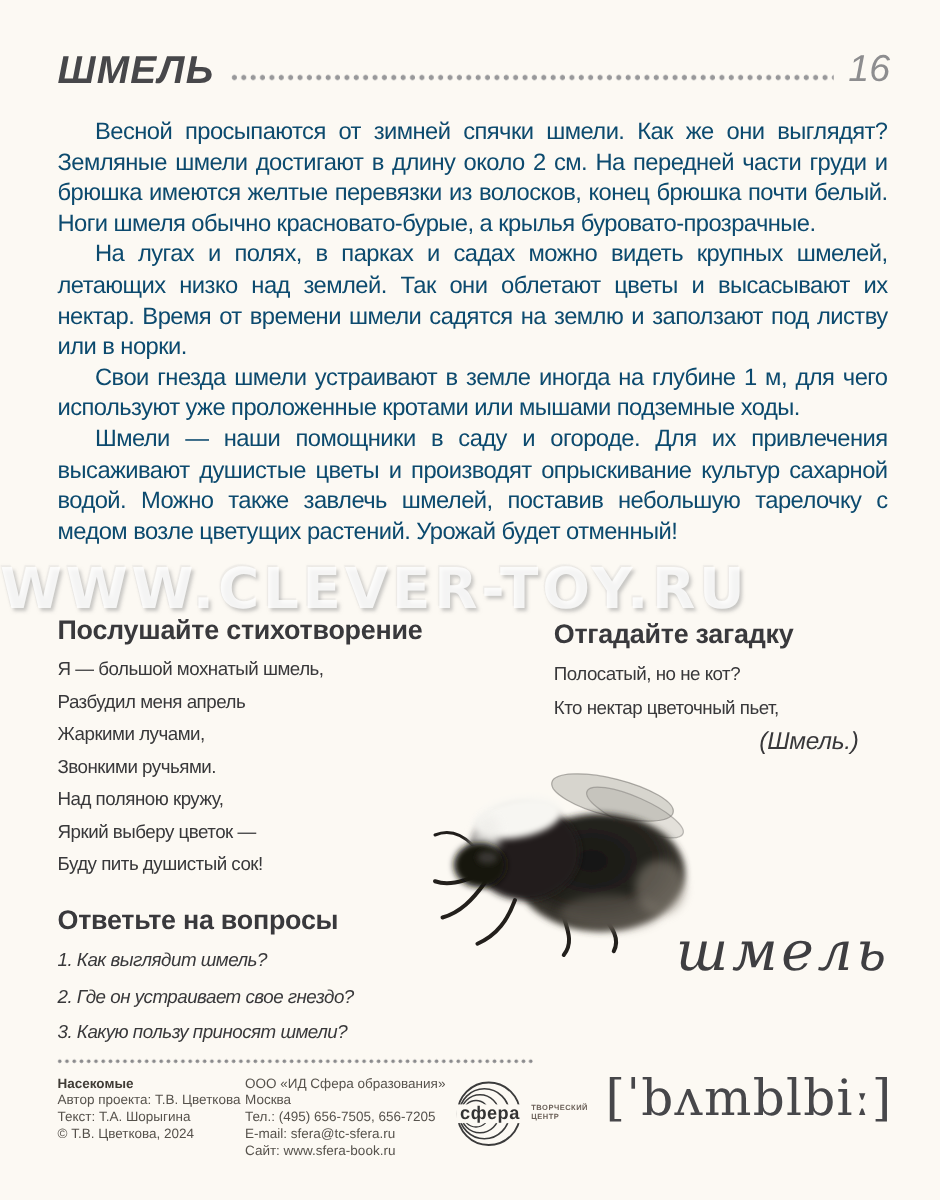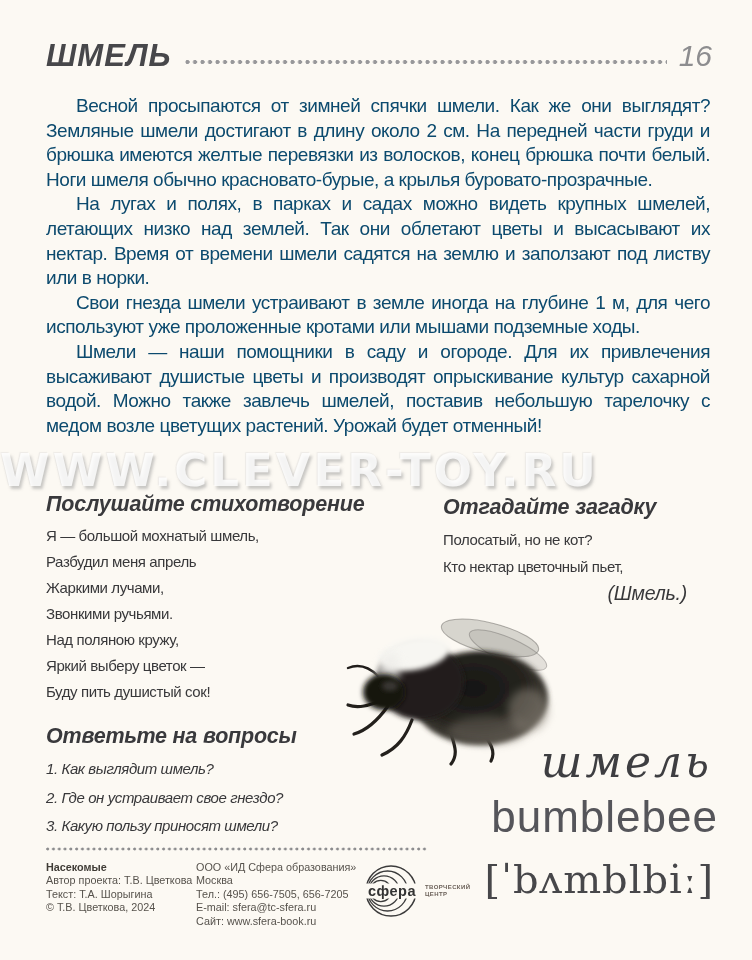--- a/index.html
+++ b/index.html
@@ -21,21 +21,21 @@
   .article p { margin:0; text-indent:30px; }
 
   
   .watermark { position:absolute; left:0; right:0; top:444px; z-index:4; text-align:left;
                font-family:"DejaVu Sans", sans-serif; font-weight:bold; font-size:45px;
                letter-spacing:3px; color:rgba(255,255,255,0.82);
                text-shadow:2px 3px 3px rgba(150,150,150,0.5), -1px -1px 1px rgba(205,205,205,0.3);
                pointer-events:none; }
 
   
-  .section-heading { font-size:21.5px; font-weight:bold; font-style:italic; color:#39393c;
+  .section-heading { font-size:21.5px; font-weight:bold; color:#39393c;
                      margin:0 0 6px 0; letter-spacing:-0.2px; }
   .poem { position:absolute; left:46px; top:492px; width:380px; z-index:2; }
   .txt-line { font-size:15px; line-height:26px; color:#38383a; letter-spacing:-0.4px; }
   .riddle { position:absolute; left:443px; top:495px; width:272px; z-index:2; }
   .riddle .txt-line { line-height:27px; }
   .riddle-answer { font-size:19.5px; line-height:27px; color:#38383a; font-style:italic;
                    text-align:right; padding-right:28px; letter-spacing:-0.2px; }
 
   
   .bee { position:absolute; left:338px; top:598px; z-index:1; }
@@ -141,21 +141,20 @@
   </div>
 
   <div class="questions">
     <div class="section-heading">Ответьте на вопросы</div>
     <div class="txt-line">1. Как выглядит шмель?</div>
     <div class="txt-line">2. Где он устраивает свое гнездо?</div>
     <div class="txt-line">3. Какую пользу приносят шмели?</div>
   </div>
 
   <div class="vocab-ru">шмель</div>
-  <div class="vocab-en">bumblebee</div>
   <div class="vocab-ipa">[ˈbʌmblbiː]</div>
 
   <div class="footer-dots"></div>
 
   <div class="footer">
     <div class="f-col1">
       <div class="f-series">Насекомые</div>
       <div>Автор проекта: Т.В. Цветкова</div>
       <div>Текст: Т.А. Шорыгина</div>
       <div>© Т.В. Цветкова, 2024</div>

